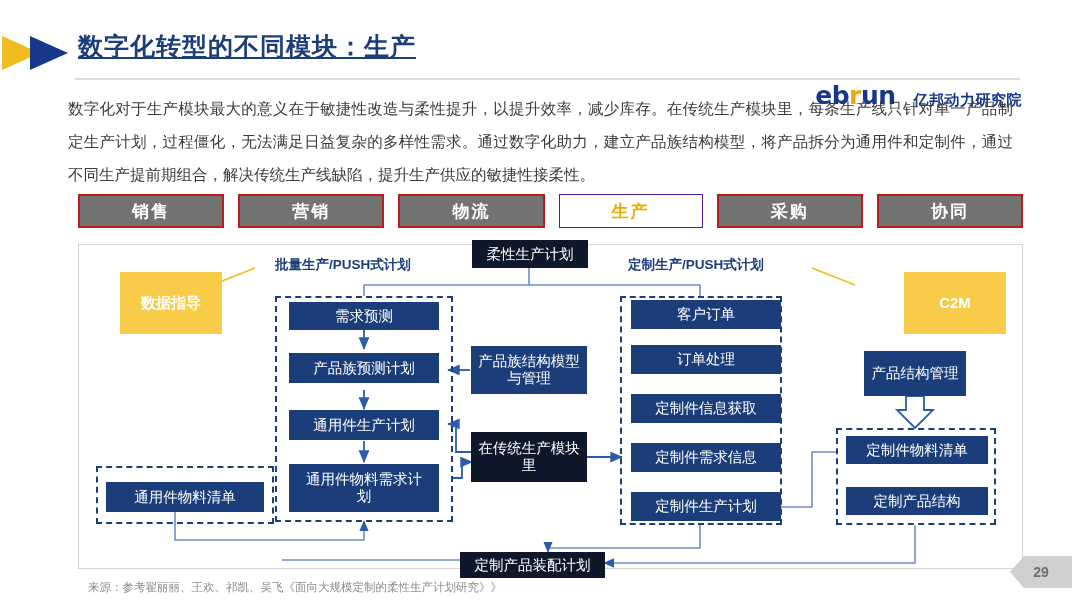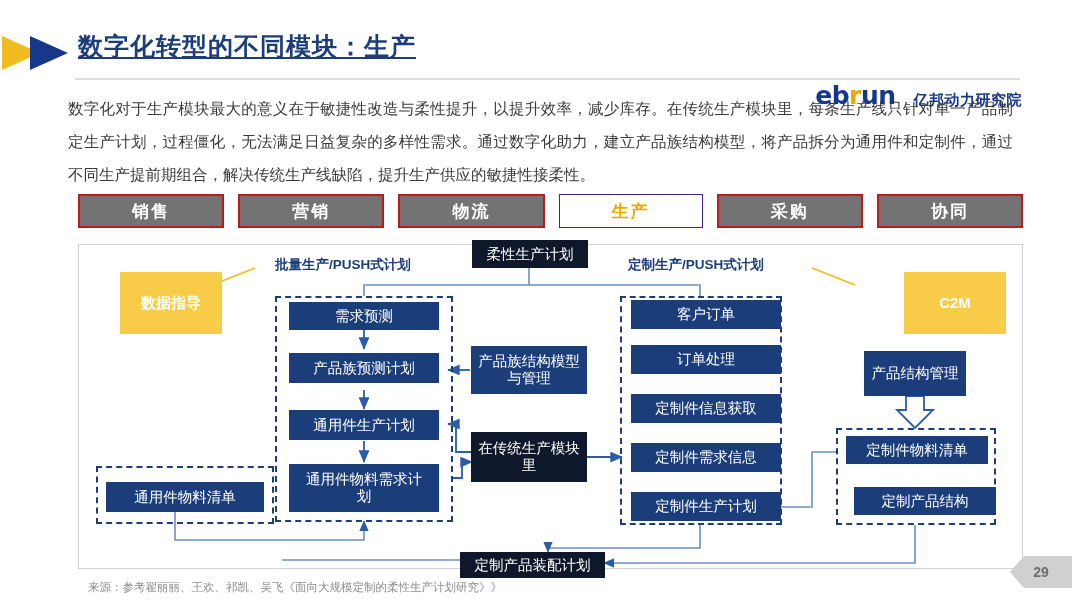--- a/index.html
+++ b/index.html
@@ -177,20 +177,20 @@
   <div class="node n-gray" style="left:471px; top:432px; width:116px; height:50px; padding:0 6px;">在传统生产模块里</div>
 
   <div class="node n-blue" style="left:631px; top:300px; width:150px; height:29px;">客户订单</div>
   <div class="node n-blue" style="left:631px; top:345px; width:150px; height:29px;">订单处理</div>
   <div class="node n-blue" style="left:631px; top:394px; width:150px; height:29px;">定制件信息获取</div>
   <div class="node n-blue" style="left:631px; top:443px; width:150px; height:29px;">定制件需求信息</div>
   <div class="node n-blue" style="left:631px; top:492px; width:150px; height:29px;">定制件生产计划</div>
 
   <div class="node n-blue" style="left:864px; top:351px; width:102px; height:45px; padding:12px 6px;">产品结构管理</div>
   <div class="node n-blue" style="left:846px; top:436px; width:142px; height:28px;">定制件物料清单</div>
-  <div class="node n-blue" style="left:846px; top:487px; width:142px; height:28px;margin-left:8px;">定制产品结构</div>
+  <div class="node n-blue" style="left:846px; top:487px; width:142px; height:28px;">定制产品结构</div>
 
   <div class="node n-gray" style="left:460px; top:552px; width:145px; height:26px;">定制产品装配计划</div>
 
   <div class="source-note">来源：参考翟丽丽、王欢、祁凯、吴飞《面向大规模定制的柔性生产计划研究》》</div>
   <div class="pagenum">29</div>
 
 </div>
 
 </body></html>

